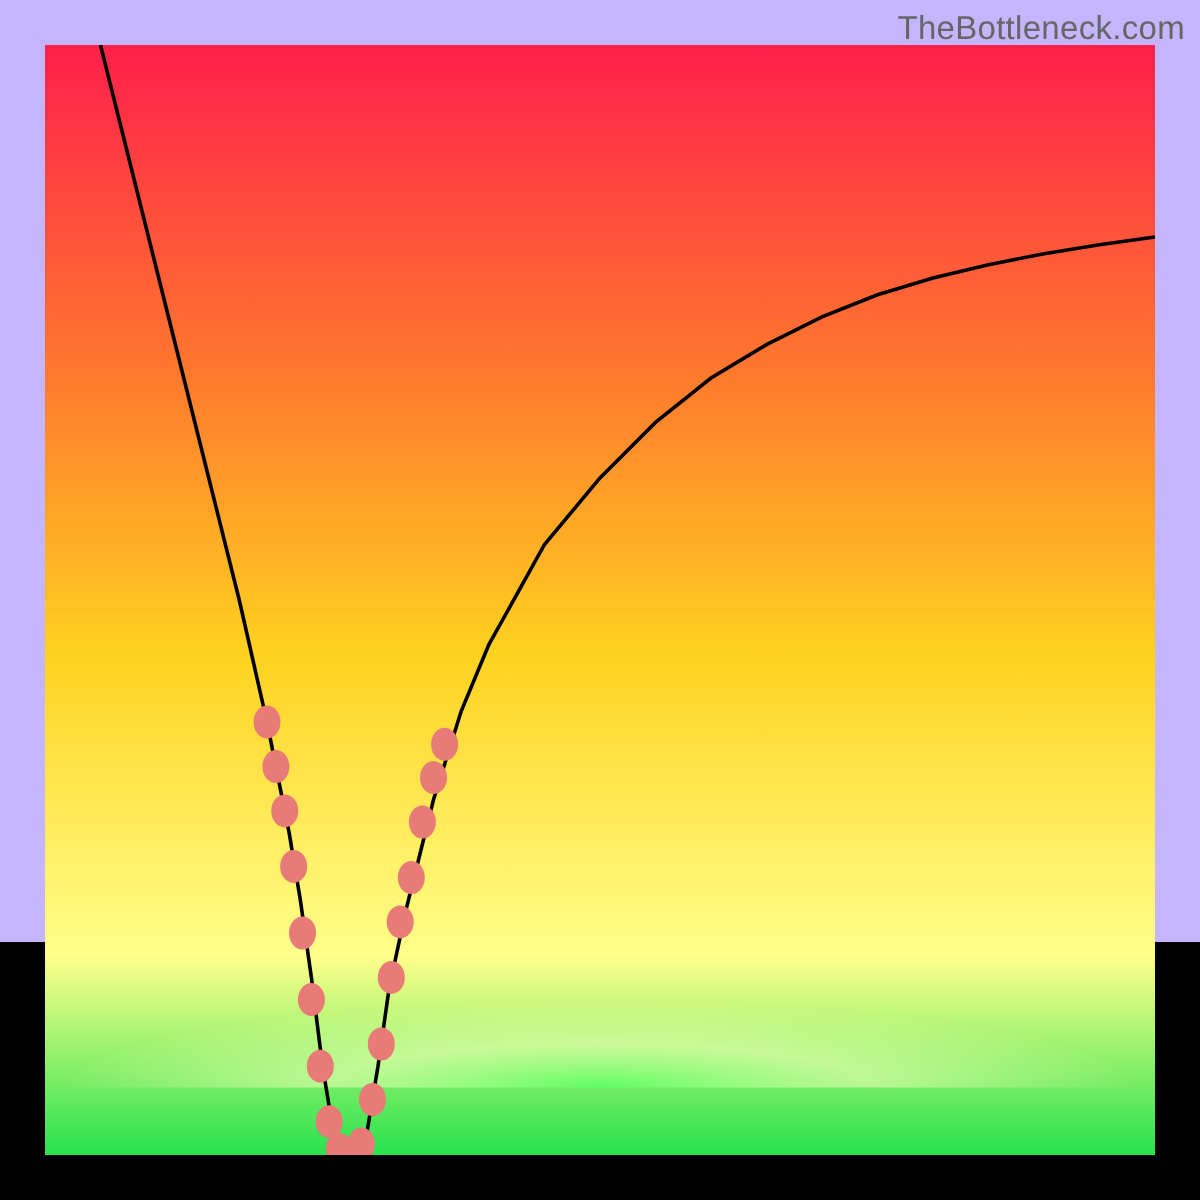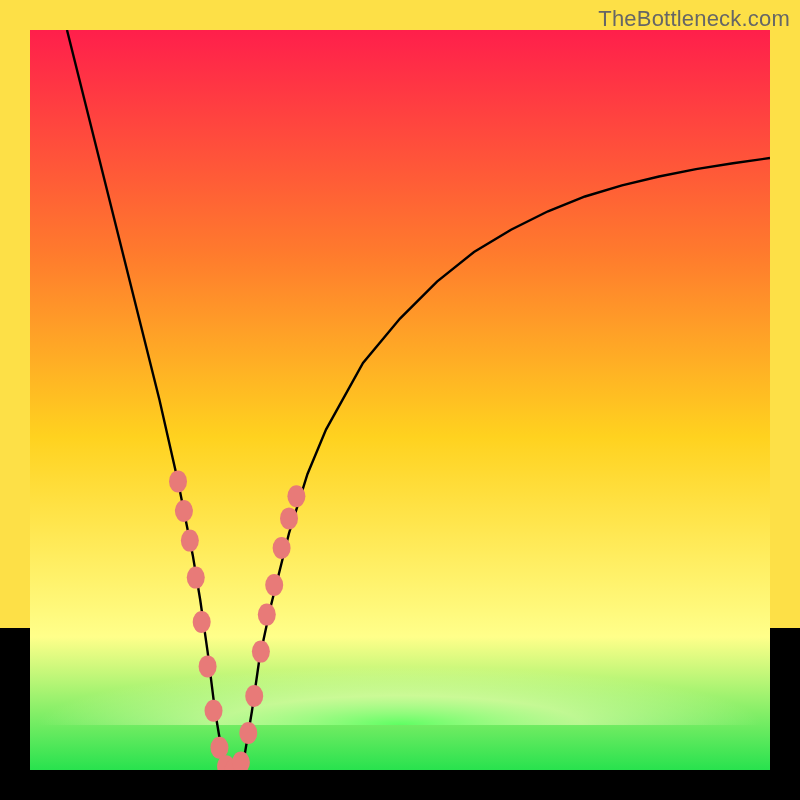--- a/index.html
+++ b/index.html
@@ -10,21 +10,21 @@
     overflow: hidden;
     background: #000;
     font-family: Arial, Helvetica, sans-serif;
   }
   .frame {
     position: absolute;
     left: 0;
     top: 0;
     width: 800px;
     height: 628px;
-    background: #fde047;
+    background: #c4b5fd;
   }
   .plot-area {
     position: absolute;
     left: 30px;
     top: 30px;
     width: 740px;
     height: 740px;
     
     overflow: hidden;
   }

